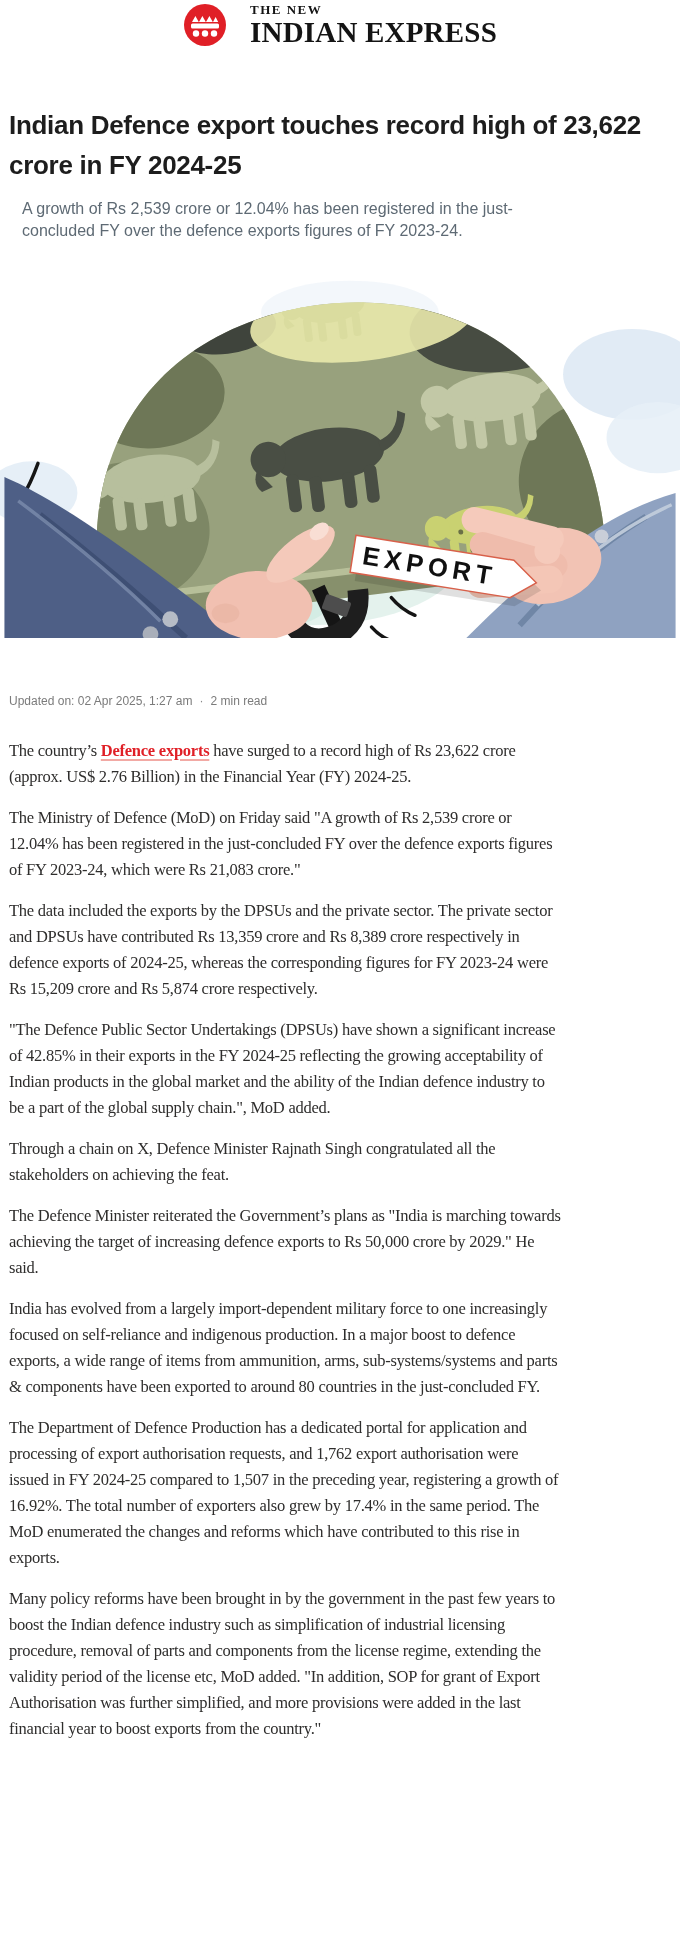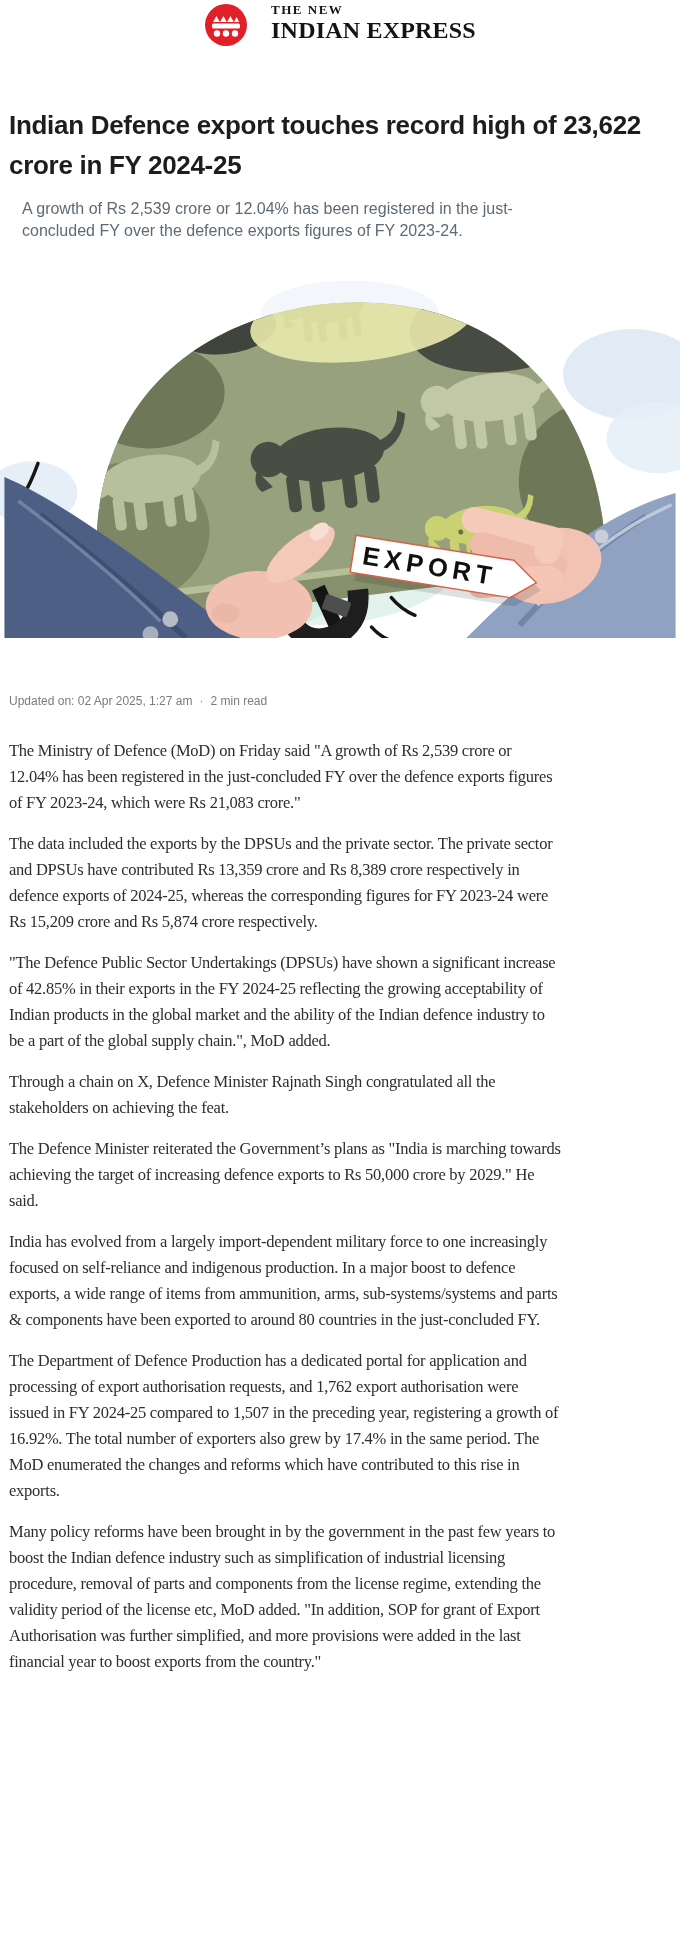--- a/index.html
+++ b/index.html
@@ -1,24 +1,24 @@
 <!DOCTYPE html>
 <html><head>
 <meta charset="utf-8">
 <style>
   html,body { margin:0; padding:0; background:#ffffff; }
   body { width:680px; font-family:"Liberation Sans", sans-serif; color:#2e2d2c; }
 
   
   .masthead { display:flex; justify-content:center; align-items:flex-start; padding-top:3px; height:46px; }
-  .logo { display:flex; align-items:flex-start; gap:23px; text-decoration:none; cursor:pointer; }
+  .logo { display:flex; align-items:center; gap:23px; text-decoration:none; cursor:pointer; }
   .logo-circle svg { display:block; }
   .logo-text { display:flex; flex-direction:column; line-height:1; }
   .logo-top { font-family:"Liberation Serif", serif; font-weight:700; font-size:13px; letter-spacing:1.5px; color:#141414; }
-  .logo-main { font-family:"Liberation Serif", serif; font-weight:700; font-size:24px; letter-spacing:0.2px; color:#141414; margin-top:2px; white-space:nowrap; }
+  .logo-main { font-family:"Liberation Serif", serif; font-weight:700; font-size:29px; letter-spacing:0.2px; color:#141414; margin-top:2px; white-space:nowrap; }
 
   .content { padding-left:9px; padding-right:8px; }
 
   h1.headline { margin:56px 0 10px 0; font-size:26px; line-height:40px; font-weight:700; letter-spacing:-0.3px; color:#1d1d1d; max-width:660px; }
   p.subdeck { margin:13px; font-size:16px; line-height:22px; color:#5e6a74; max-width:556px; }
 
   figure.hero { margin:16px 0 0 0; width:680px; height:380px; overflow:hidden; }
   figure.hero svg { display:block; }
 
   .meta { margin-top:56px; font-size:12px; color:#7b7b7b; }
@@ -155,20 +155,21 @@
       </g>
       <circle cx="550" cy="297" r="13" fill="#f5cabb"></circle>
     </svg>
   </figure>
 
   <div class="content meta">
     <span>Updated on: 02 Apr 2025, 1:27 am</span><span class="dot">·</span><span>2 min read</span>
   </div>
 
   <div class="content article-body">
+    <p><span>The country’s </span><a class="inline-link">Defence exports</a><span> have surged to a record high of Rs 23,622 crore (approx. US$ 2.76 Billion) in the Financial Year (FY) 2024-25.</span></p>
     <p>The Ministry of Defence (MoD) on Friday said "A growth of Rs 2,539 crore or 12.04% has been registered in the just-concluded FY over the defence exports figures of FY 2023-24, which were Rs 21,083 crore."</p>
     <p>The data included the exports by the DPSUs and the private sector. The private sector and DPSUs have contributed Rs 13,359 crore and Rs 8,389 crore respectively in defence exports of 2024-25, whereas the corresponding figures for FY 2023-24 were Rs 15,209 crore and Rs 5,874 crore respectively.</p>
     <p>"The Defence Public Sector Undertakings (DPSUs) have shown a significant increase of 42.85% in their exports in the FY 2024-25 reflecting the growing acceptability of Indian products in the global market and the ability of the Indian defence industry to be a part of the global supply chain.", MoD added.</p>
     <p>Through a chain on X, Defence Minister Rajnath Singh congratulated all the stakeholders on achieving the feat.</p>
     <p>The Defence Minister reiterated the Government’s plans as "India is marching towards achieving the target of increasing defence exports to Rs 50,000 crore by 2029." He said.</p>
     <p>India has evolved from a largely import-dependent military force to one increasingly focused on self-reliance and indigenous production. In a major boost to defence exports, a wide range of items from ammunition, arms, sub-systems/systems and parts &amp; components have been exported to around 80 countries in the just-concluded FY.</p>
     <p>The Department of Defence Production has a dedicated portal for application and processing of export authorisation requests, and 1,762 export authorisation were issued in FY 2024-25 compared to 1,507 in the preceding year, registering a growth of 16.92%. The total number of exporters also grew by 17.4% in the same period. The MoD enumerated the changes and reforms which have contributed to this rise in exports.</p>
     <p>Many policy reforms have been brought in by the government in the past few years to boost the Indian defence industry such as simplification of industrial licensing procedure, removal of parts and components from the license regime, extending the validity period of the license etc, MoD added. "In addition, SOP for grant of Export Authorisation was further simplified, and more provisions were added in the last financial year to boost exports from the country."</p>
   </div>
 </main>

